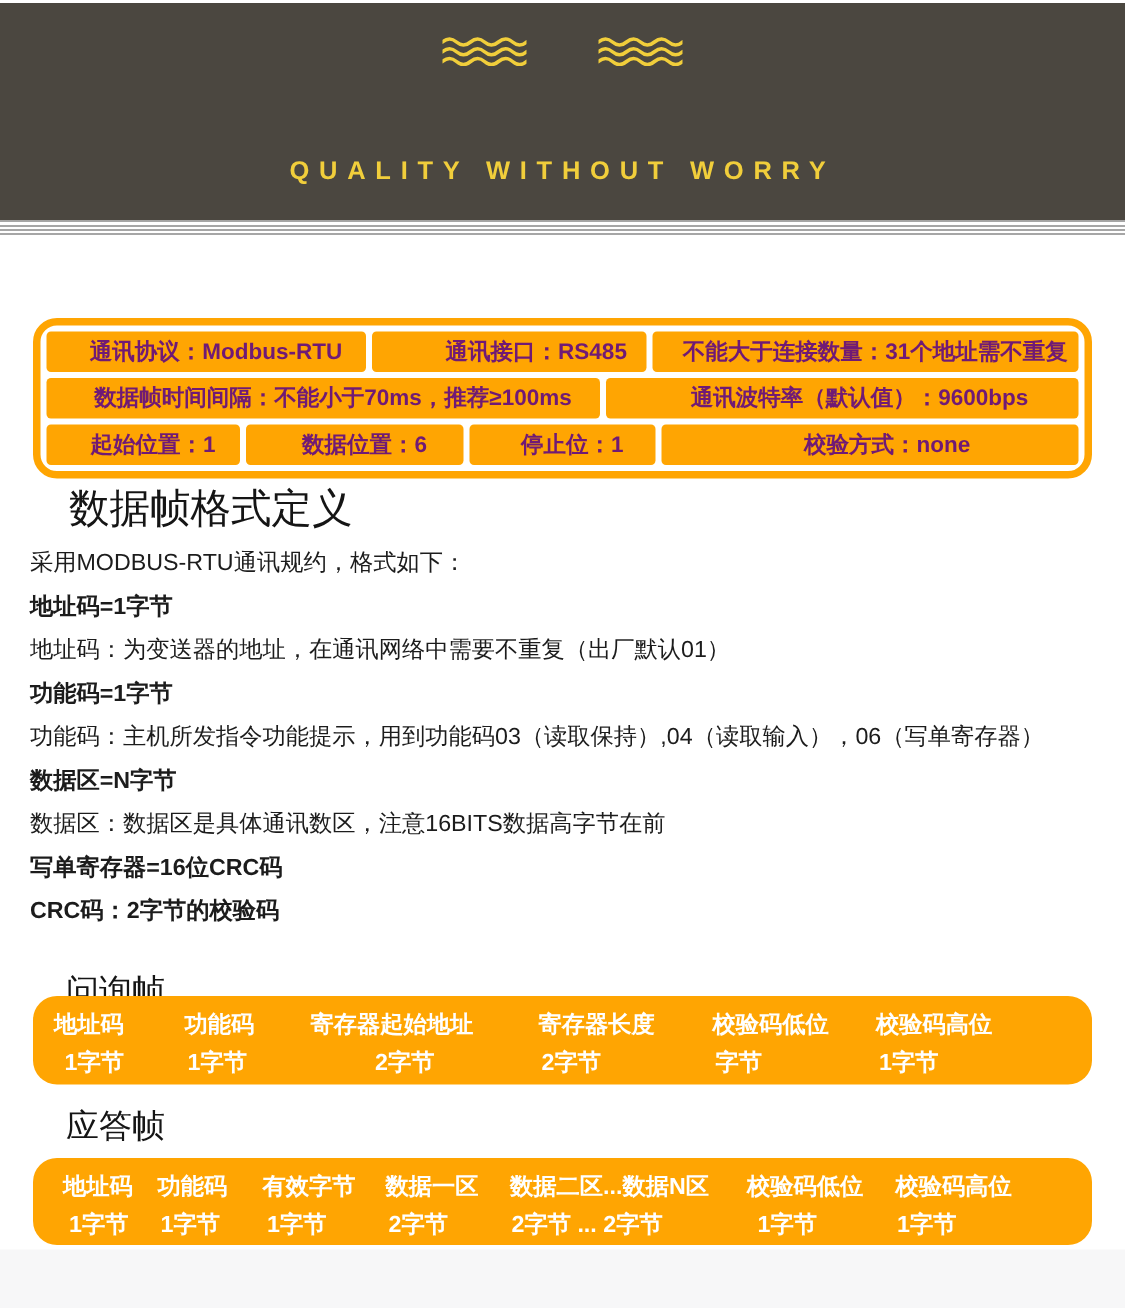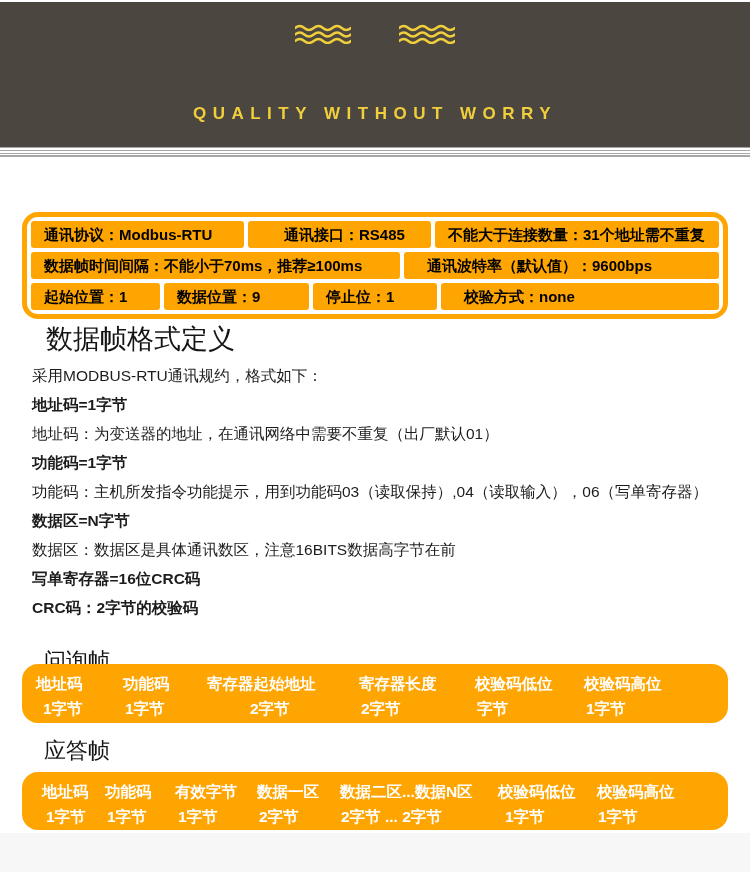--- a/index.html
+++ b/index.html
@@ -26,30 +26,30 @@
   .h-spec   { position:absolute; left:45px; top:173px; font-size:23px; color:#000000; font-weight:400;margin-top:36px; }
   .h-frame  { position:absolute; left:46px; top:321px; font-size:27px; color:#151515; font-weight:400; }
   .h-query  { position:absolute; left:44px; top:646px; font-size:22px; color:#151515; font-weight:400; }
   .h-resp   { position:absolute; left:44px; top:736px; font-size:22px; color:#151515; font-weight:400; }
 
   
   .spec-table { position:absolute; left:22px; top:212px; width:706px;
     background:#ffffff; border:5px solid #FFA502; border-radius:16px; padding:4px; }
   .spec-row { display:flex; gap:4px; margin-bottom:4px; }
   .spec-row:last-child { margin-bottom:0; }
-  .spec-cell { background:#FFA502; color:#000000; font-weight:bold; font-size:15px;
-    height:27px; line-height:27px; padding-left:13px; white-space:nowrap; overflow:hidden; border-radius:3px; }
+  .spec-cell { background:#FFA502; color:#701a75; font-weight:bold; font-size:15px;
+    height:27px; line-height:27px; padding-left:13px; white-space:nowrap; overflow:hidden; border-radius:3px;text-align:center; }
   .spec-cell.grow { flex:1; }
   .pad-lg { padding-left:23px; }
   .r1 .c1 { width:213px; } .r1 .c2 { width:183px;padding-left:36px; }
   .r2 .c1 { width:369px; }
   .r3 .c1 { width:129px; } .r3 .c2 { width:145px; } .r3 .c3 { width:124px; }
 
   
-  .def-lines { position:absolute; left:32px; top:361px; width:716px; }
+  .def-lines { position:absolute; left:20px; top:361px; width:716px; }
   .def-line { font-size:15.5px; color:#1c1c1c; height:29px; line-height:29px; white-space:nowrap; }
   .def-line.bold { font-weight:bold; }
 
   
   .frame-table { position:absolute; left:22px; width:706px; height:59px;
     background:#FFA502; border-radius:16px; display:flex; color:#ffffff; }
   .ft-query { top:664px; padding-left:14px; }
   .ft-resp  { top:772px; height:58px; padding-left:20px; }
   .frame-col { display:flex; flex-direction:column; padding-top:9px; }
   .fl, .fv { font-size:15.5px; font-weight:bold; height:21px; line-height:21px; white-space:nowrap; }
@@ -105,21 +105,21 @@
       <div class="spec-cell c1">通讯协议：Modbus-RTU</div>
       <div class="spec-cell c2 pad-lg">通讯接口：RS485</div>
       <div class="spec-cell grow">不能大于连接数量：31个地址需不重复</div>
     </div>
     <div class="spec-row r2">
       <div class="spec-cell c1">数据帧时间间隔：不能小于70ms，推荐≥100ms</div>
       <div class="spec-cell grow pad-lg">通讯波特率（默认值）：9600bps</div>
     </div>
     <div class="spec-row r3">
       <div class="spec-cell c1">起始位置：1</div>
-      <div class="spec-cell c2">数据位置：9</div>
+      <div class="spec-cell c2">数据位置：6</div>
       <div class="spec-cell c3">停止位：1</div>
       <div class="spec-cell grow pad-lg">校验方式：none</div>
     </div>
   </div>
 
   <div class="h-frame">数据帧格式定义</div>
 
   <div class="def-lines">
     <div class="def-line">采用MODBUS-RTU通讯规约，格式如下：</div>
     <div class="def-line bold">地址码=1字节</div>

